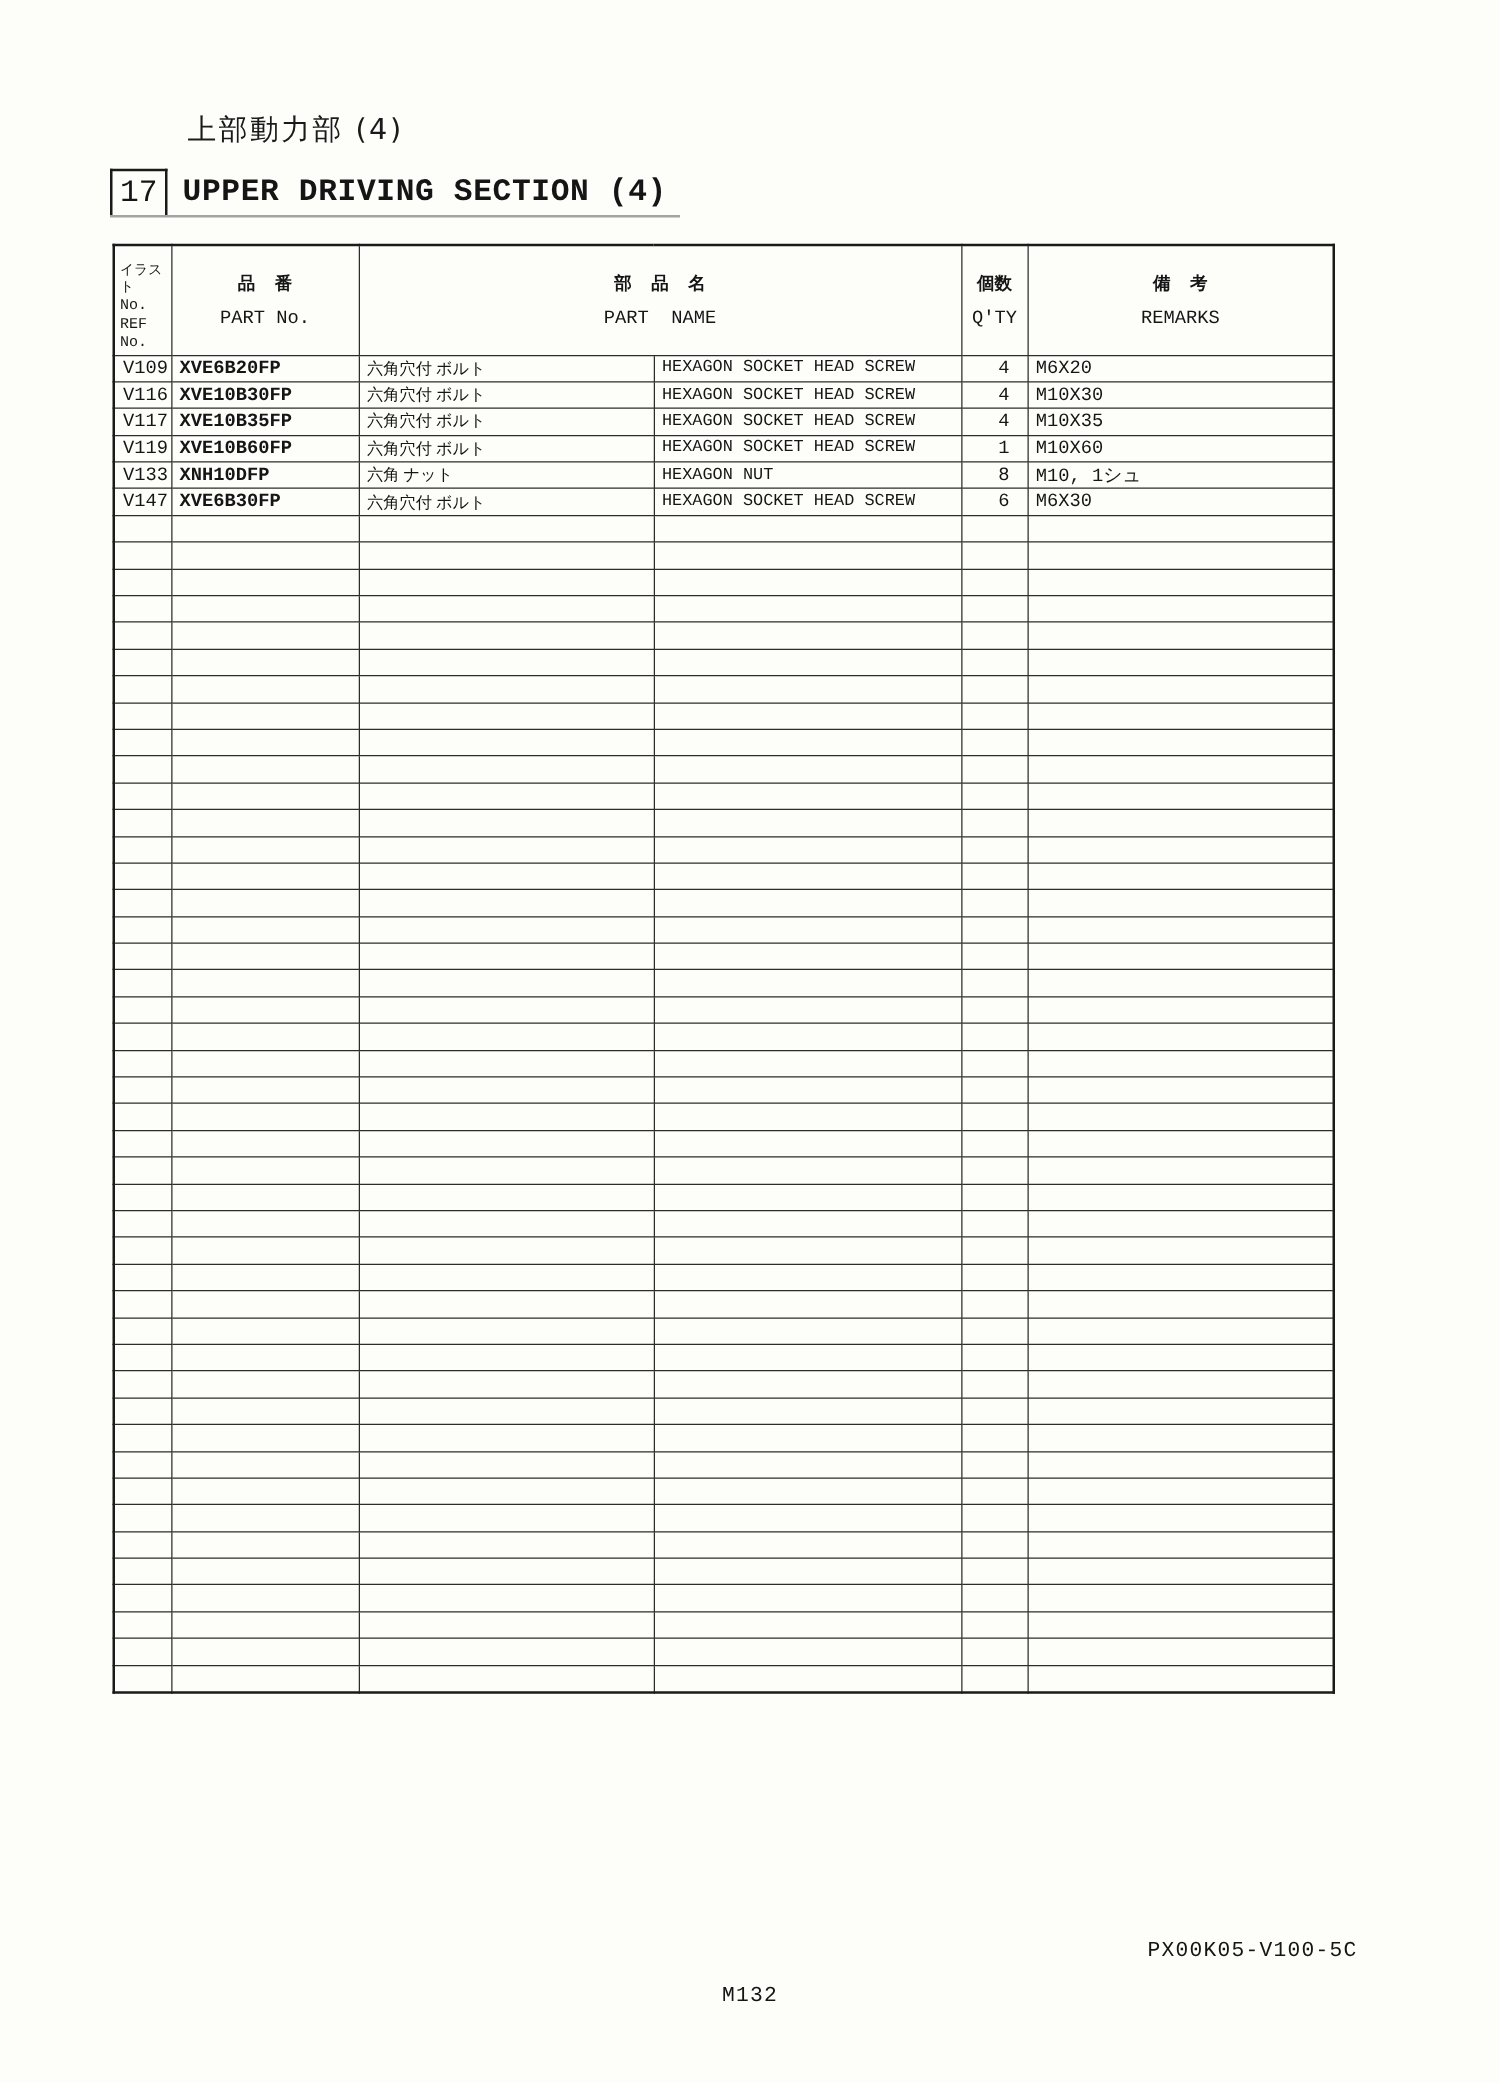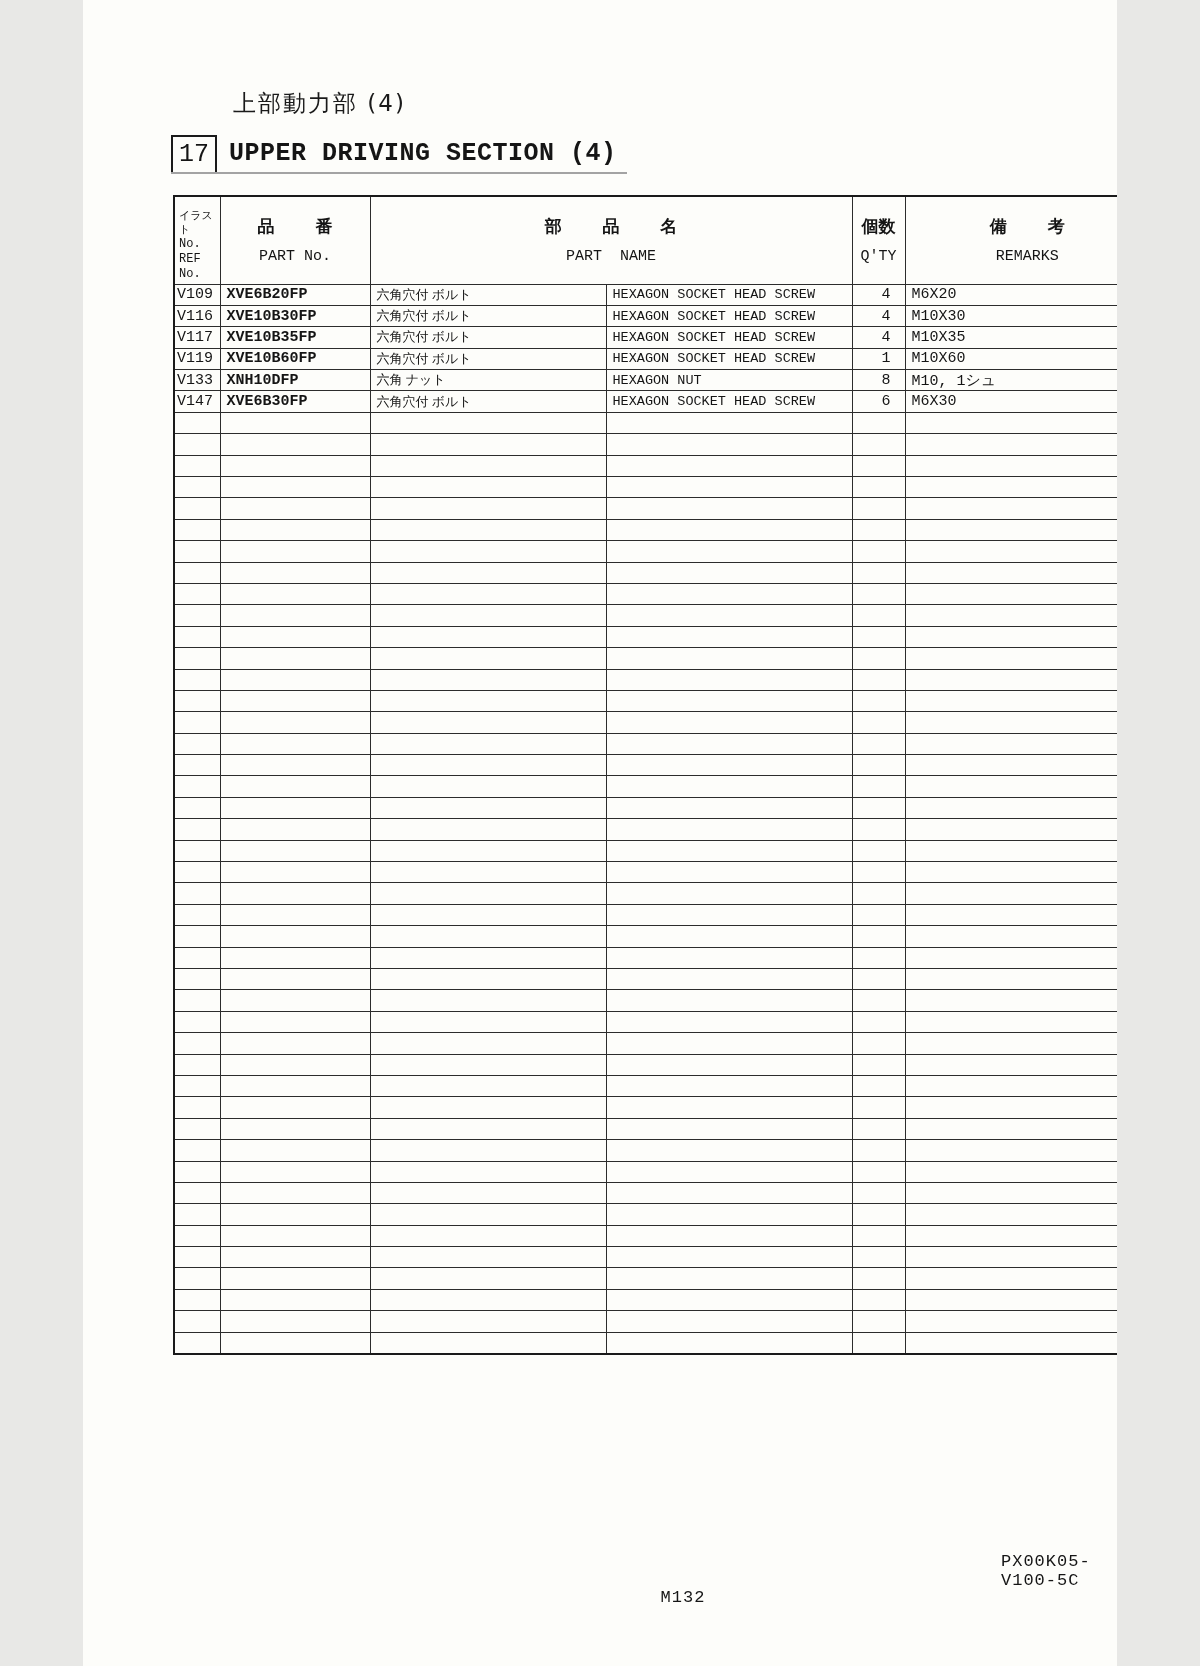--- a/index.html
+++ b/index.html
@@ -1,19 +1,19 @@
 <!DOCTYPE html>
 <html><head>
 <meta charset="utf-8">
 <style>
   * { margin: 0; padding: 0; box-sizing: border-box; }
   html, body { background: #e8e8e6; }
   .page {
     position: relative;
-    width: 1034px;
+    width: 1200px;
     height: 1666px;
     margin: 0 auto;
     background: #fdfdfa;
     color: #151515;
     font-family: "Liberation Mono", "DejaVu Sans Mono", monospace;
     overflow: hidden;
   }
 
   .title-jp {
     position: absolute;
@@ -82,37 +82,37 @@
   .hdr-ref {
     text-align: left;
     font-size: 12px;
     line-height: 1.25;
     vertical-align: top;
     padding-top: 12px;
   }
   .hdr-ref .jp-small { font-size: 11px; font-family: "DejaVu Sans", sans-serif; }
   .hdr-two-line { text-align: center; }
   .hdr-two-line .jp {
-    font-size: 17px;
-    font-family: Liberation Mono, monospace;
+    font-size: 14px;
+    font-family: Liberation Sans, sans-serif;
     font-weight: bold;
     margin-bottom: 10px;
     white-space: pre;
   }
   .hdr-two-line .en { font-size: 15px; white-space: pre; }
 
   tbody td {
     height: 21.4px;
     font-size: 15px;
     padding: 0 6px;
     overflow: hidden;
     white-space: nowrap;
     vertical-align: middle;
   }
-  td.col-ref     { text-align: left; padding: 0 2px; }
+  td.col-ref     { text-align: right; padding: 0 2px; }
   td.col-part_no { text-align: left; font-weight: bold; }
   td.col-name_jp { text-align: left; font-family: Liberation Serif, serif; font-size: 13px; }
   td.col-name_en { text-align: left; font-size: 13.5px; }
   td.col-qty     { text-align: right; padding-right: 14px; }
   td.col-remarks { text-align: left; }
 
   .footer-code {
     position: absolute;
     left: 918px;
     top: 1552px;

